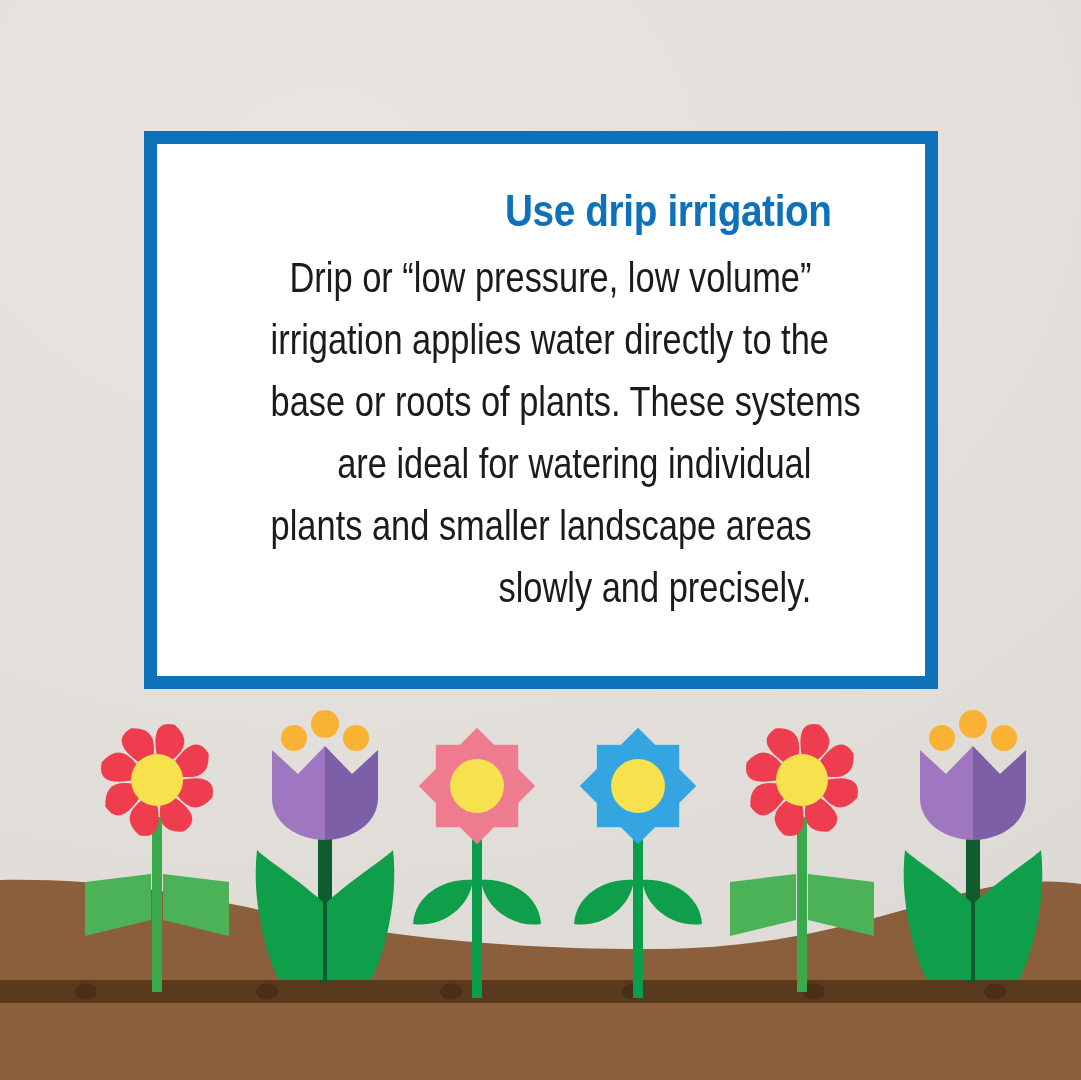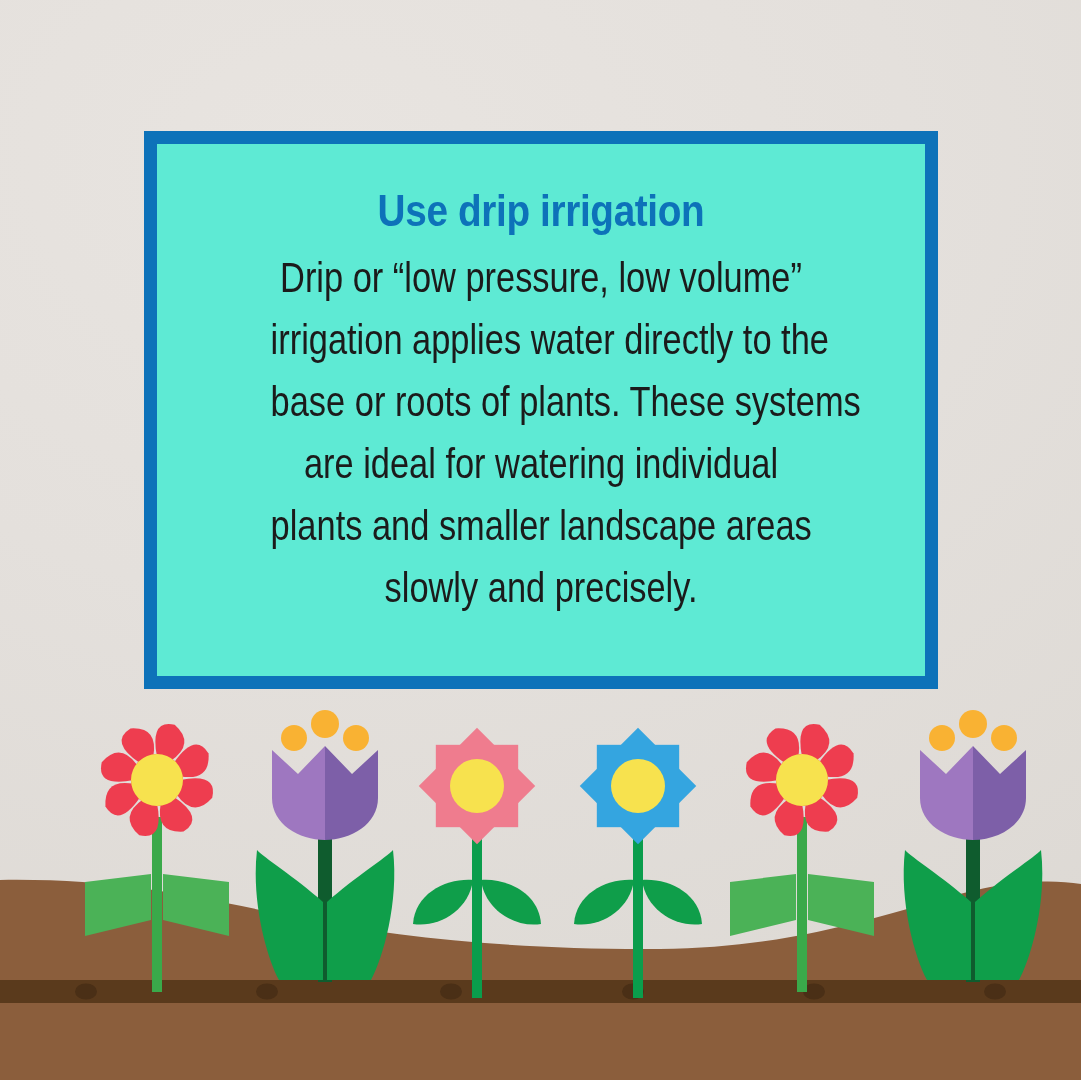--- a/index.html
+++ b/index.html
@@ -34,24 +34,24 @@
     top: 131px;
     width: 794px;
     height: 558px;
     background: #0d72b9;
     box-sizing: border-box;
     padding: 13px;
   }
   .card-inner {
     width: 100%;
     height: 100%;
-    background: #5eead4;
+    background: #ffffff;
     box-sizing: border-box;
     padding: 42px 46px 32px 46px;
-    text-align: center;
+    text-align: right;
   }
   .card-title {
     color: #0d72b9;
     font-family: "Liberation Sans Narrow", "Liberation Sans", sans-serif;
     font-weight: bold;
     font-size: 45px;
     line-height: 50px;
     letter-spacing: -0.4px;
     transform: scaleX(0.86);
     transform-origin: center center;

